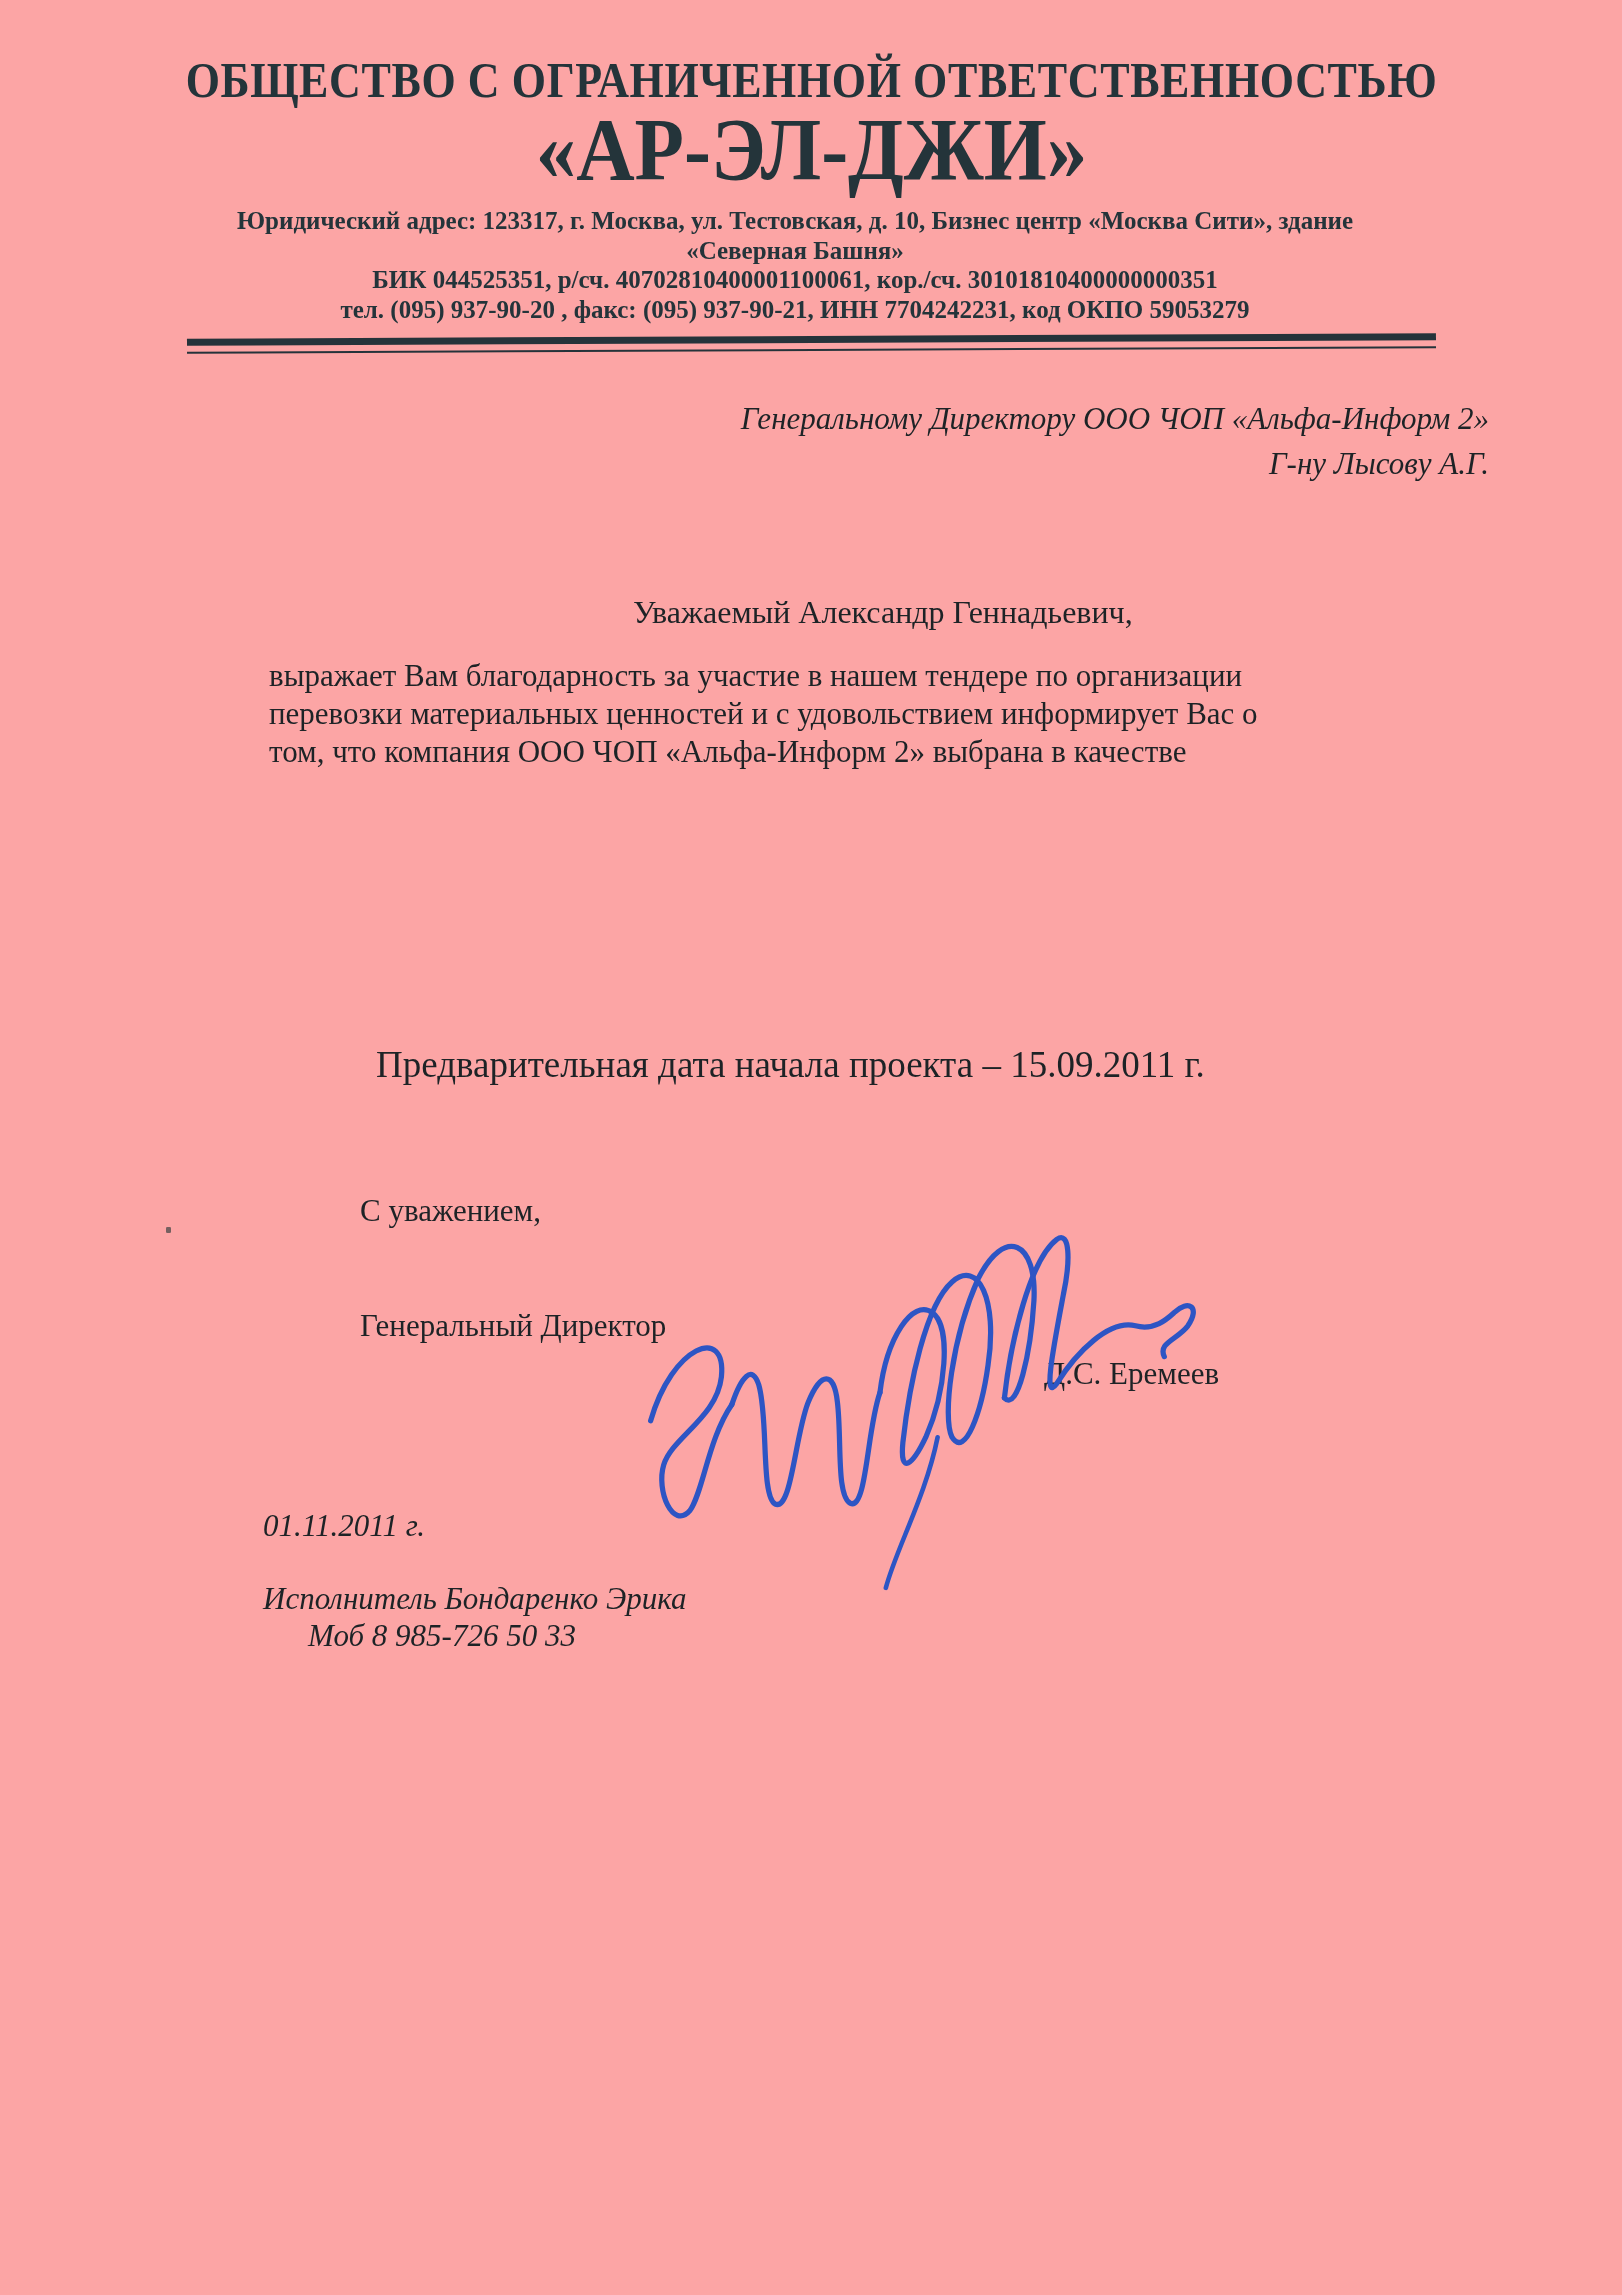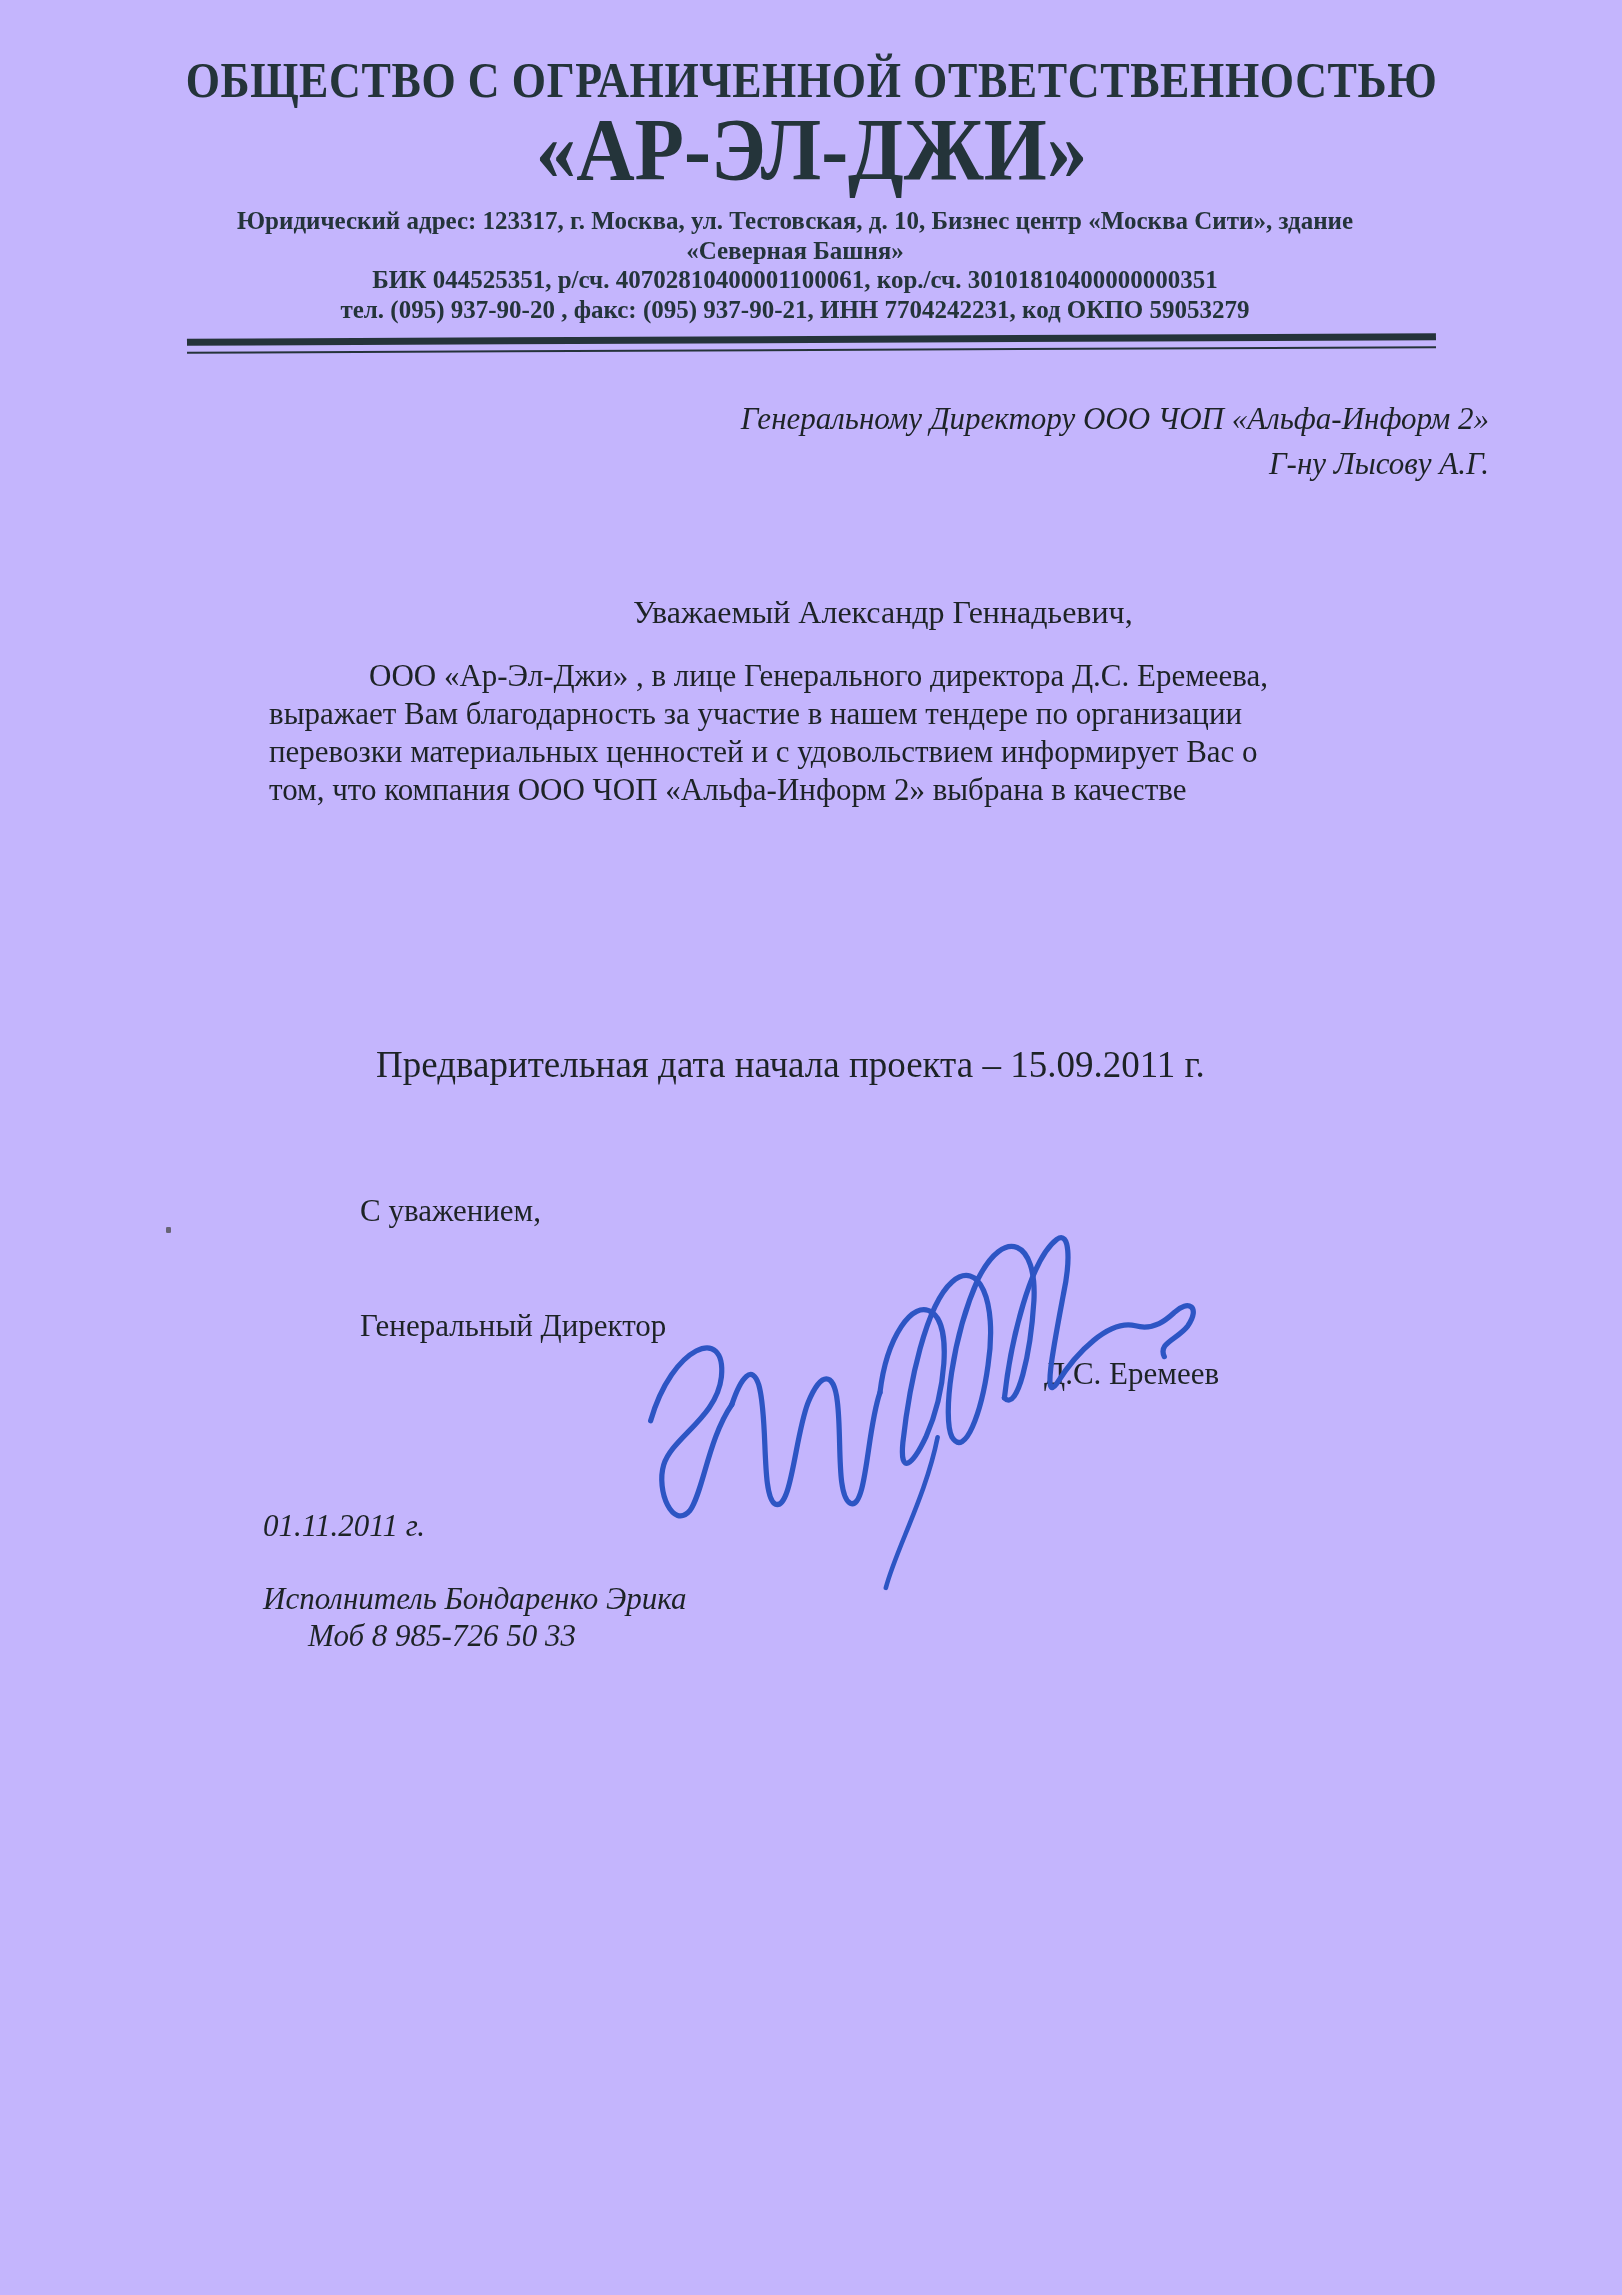--- a/index.html
+++ b/index.html
@@ -1,19 +1,19 @@
 <!DOCTYPE html>
 <html style="--ink: #1d2326; --header-ink: #24343a; --rule: #25333a; --sig: #2d55c4;font-size:10.5px"><head>
 <meta charset="utf-8">
 <style>
   html,body{margin:0;padding:0;background:#e8e8e8;}
   .page{
     position:relative;
     width:1623px;height:2295px;
-    background:#c4b5fd;
+    background:#fca5a5;
     overflow:hidden;
     font-family:"Liberation Serif","DejaVu Serif",serif;
     color:var(--ink,#1d2326);
   }
   .abs{position:absolute;}
 
   
   .lh-orgtype{
     left:0;top:54px;width:1623px;
     text-align:center;
@@ -94,21 +94,20 @@
   </div>
 
   <div class="abs addressee">
     <div>Генеральному Директору ООО ЧОП «Альфа-Информ 2»</div>
     <div>Г-ну Лысову А.Г.</div>
   </div>
 
   <div class="abs salutation">Уважаемый Александр Геннадьевич,</div>
 
   <div class="abs para1">
-    <div class="indent">ООО «Ар-Эл-Джи» , в лице Генерального директора Д.С. Еремеева,</div>
     <div>выражает Вам благодарность за участие в нашем тендере по организации</div>
     <div>перевозки материальных ценностей и с удовольствием информирует Вас о</div>
     <div>том,  что компания ООО ЧОП «Альфа-Информ 2» выбрана в качестве</div>
   </div>
 
   <div class="abs para3">Предварительная дата начала проекта – 15.09.2011 г.</div>
 
   <div class="abs closing">С уважением,</div>
   <div class="abs sig-title">Генеральный Директор</div>
   <div class="abs sig-name">Д.С. Еремеев</div>

